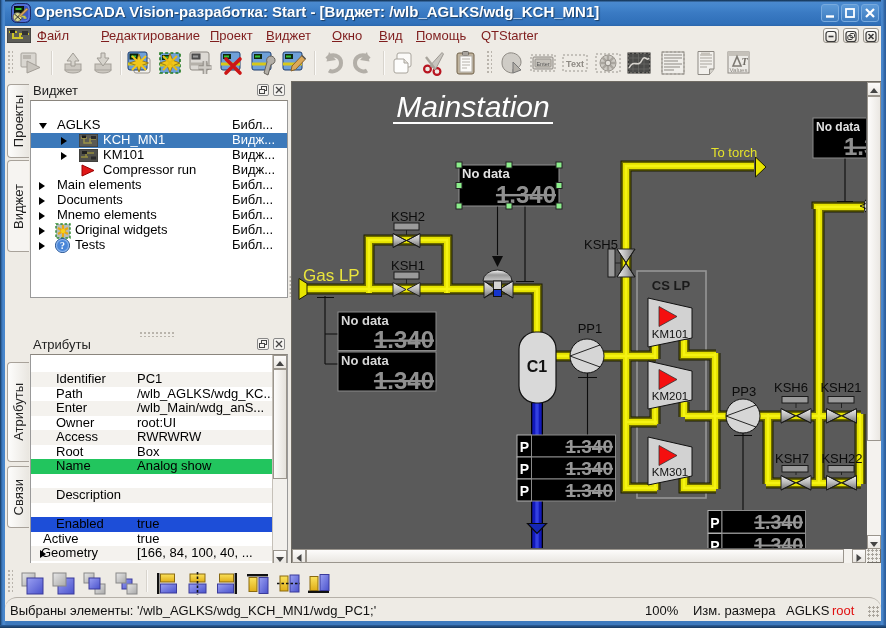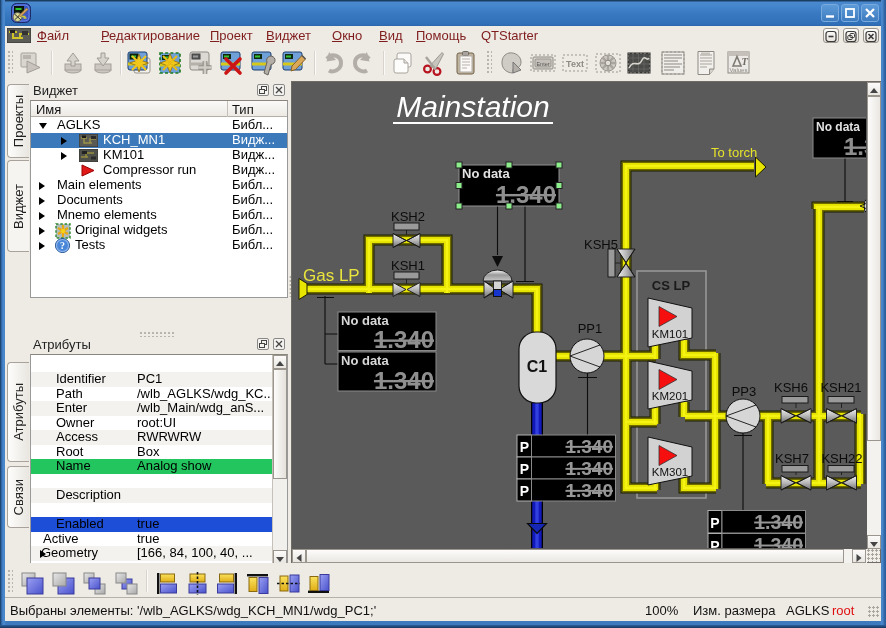--- a/index.html
+++ b/index.html
@@ -28,37 +28,38 @@
 .vtab span { font-size:13px; color:#222; white-space:nowrap; writing-mode:vertical-rl; transform:rotate(180deg); }
 .dtitle { font-size:13px; color:#222; }
 .dbtn { position:absolute; width:12px; height:12px; border:1px solid #888; border-radius:2px; background:#f4f2ef; font-size:9px; line-height:10px; text-align:center; color:#333; }
 .tbl { position:absolute; background:#fff; border:1px solid #999; border-top-color:#8a857d; }
 .thead { position:absolute; left:0; top:0; right:0; height:14px; background:linear-gradient(180deg,#fbfaf9,#edeae5); border-bottom:1px solid #b3aea6; font-size:13px; color:#111; }
 .trow { position:absolute; left:0; right:0; height:15px; font-size:13px; line-height:13.5px; color:#000; white-space:nowrap; }
 .exp { position:absolute; width:0; height:0; }
 .exp.right { border-left:6px solid #000; border-top:4px solid transparent; border-bottom:4px solid transparent; }
 .exp.down { border-top:6px solid #000; border-left:4px solid transparent; border-right:4px solid transparent; }
 
-#statusbar { position:absolute; left:0; top:571px; width:876px; height:24px; background:#eeebe5; border-top:1px solid #b5b0a8; font-size:13px; color:#111; }
+#statusbar { position:absolute; left:0; top:571px; width:876px; height:24px; background:#eeebe5; border-top:1px solid #b5b0a8; font-size:13px; color:#111;border-radius:12px; }
 </style>
 </head>
 <body>
 <div id="frame"></div>
 <div class="abs" style="left:0;top:625px;width:886px;height:3px;background:linear-gradient(180deg,#2c5f9d,#16375c)"></div>
 <div id="titlebar">
   <svg class="abs" style="left:6px;top:3px" width="20" height="20" viewBox="0 0 20 20">
     <rect x="0.5" y="0.5" width="19" height="19" rx="5" fill="#3a56c4" stroke="#1c2a66"></rect>
     <rect x="2" y="2" width="16" height="16" rx="4" fill="none" stroke="#6b84e0" stroke-width="1"></rect>
     <rect x="3.5" y="3.5" width="9" height="6" fill="#0c1c10" stroke="#071208"></rect>
     <rect x="4.5" y="5" width="6" height="2" fill="#2ec42e"></rect>
     <circle cx="6.5" cy="14" r="4.5" fill="#d8d890" stroke="#555"></circle>
     <path d="M3.5 11 L10 17 M4 16.5 L9.6 11.2" stroke="#333" stroke-width="1"></path>
     <path d="M8 12.5 L15.5 5 L17 6.5 L9.5 14 Z" fill="#d9a85c" stroke="#8a6228" stroke-width="0.7"></path>
     <path d="M10.5 13.5 l4 0 M12.5 15 l3 0" stroke="#c8c840" stroke-width="1.6"></path>
   </svg>
+  <div class="ttext">OpenSCADA Vision-разработка: Start - [Виджет: /wlb_AGLKS/wdg_KCH_MN1]</div>
   <div class="tbtn" style="left:816px">
     <svg width="16" height="16" viewBox="0 0 16 16">
         <path d="M4 11.5 H12" stroke="#fff" stroke-width="2.4"></path>
       </svg>
   </div>
   <div class="tbtn" style="left:836px">
     <svg width="16" height="16" viewBox="0 0 16 16">
         <rect x="4" y="4" width="8" height="8" fill="none" stroke="#fff" stroke-width="1.8"></rect>
       </svg>
   </div>
@@ -257,25 +258,20 @@
 
     <div class="dtitle abs" style="left:28px;top:3px">Виджет</div>
     <div class="dbtn" style="left:252px;top:4px"><svg width="10" height="10" viewBox="0 0 10 10">
           <rect x="3.5" y="1.5" width="5" height="4" fill="none" stroke="#444"></rect>
           <rect x="1.5" y="4.5" width="5" height="4" fill="#f4f2ef" stroke="#444"></rect>
         </svg></div>
     <div class="dbtn" style="left:268px;top:4px"><svg width="10" height="10" viewBox="0 0 10 10">
           <path d="M2 2 L8 8 M8 2 L2 8" stroke="#444" stroke-width="1.3"></path>
         </svg></div>
     <div class="tbl" style="left:25px;top:20px;width:258px;height:198px">
-      <div class="thead" style="height:16px">
-          <span class="abs" style="left:5px;top:1px">Имя</span>
-          <span class="abs" style="left:201px;top:1px">Тип</span>
-          <div class="abs" style="left:196px;top:0;width:1px;height:16px;background:#c5c0b8"></div>
-        </div>
       <div class="trow" style="top:17px">
           <div class="exp down" style="left:8px;top:5px"></div>
           <span class="abs" style="left:26px">AGLKS</span>
           <span class="abs" style="left:201px">Библ...</span>
         </div>
       <div class="trow" style="top:32px;background:#3c79ba;color:#fff">
           <div class="exp right" style="left:30px;top:4px"></div>
         <svg class="abs" style="left:48px;top:1px" width="19" height="13" viewBox="0 0 19 13">
             <rect width="19" height="13" fill="#5a5a55" stroke="#333"></rect>
             <path d="M2 4 H8 M5 4 V9 H13 M11 9 V5 H17" stroke="#9a9348" stroke-width="1.5" fill="none"></path>

